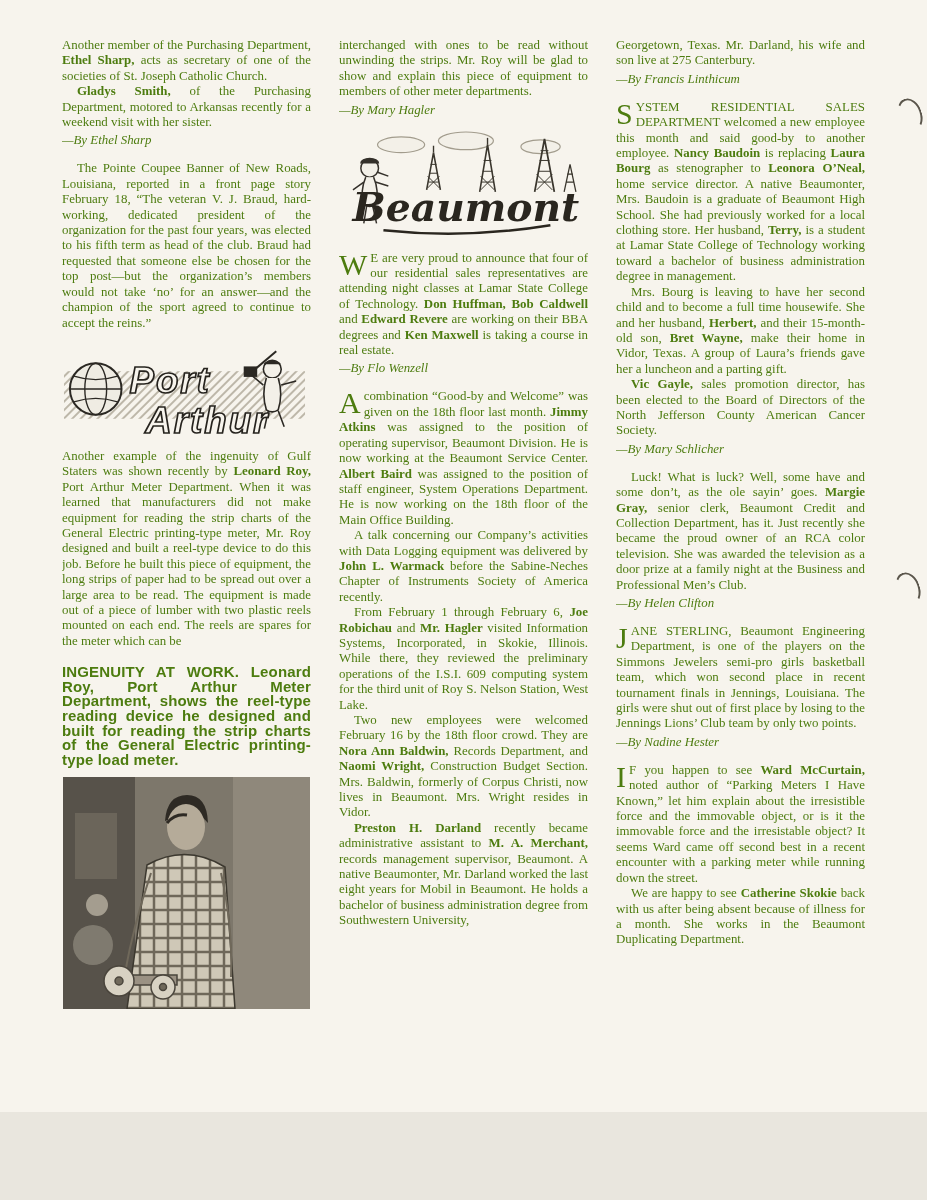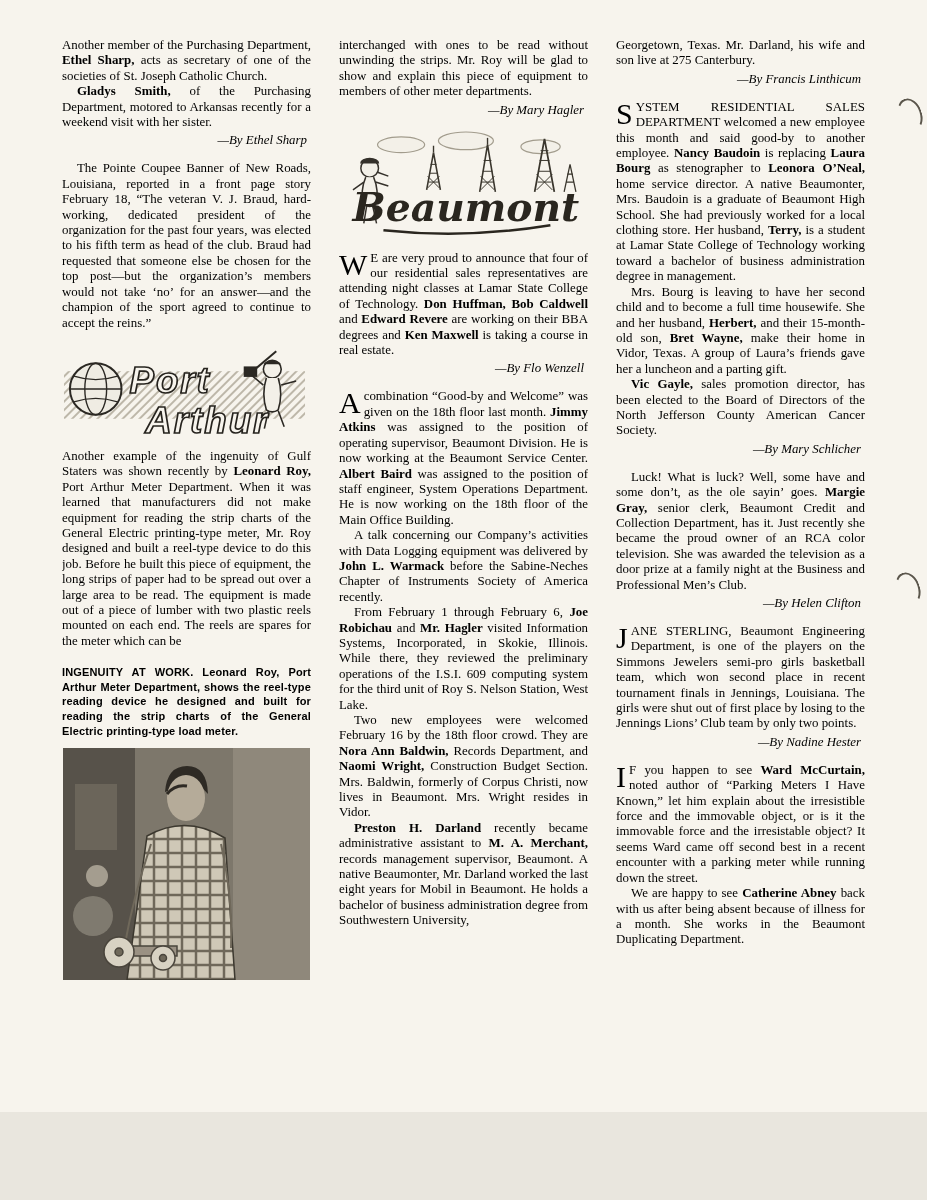--- a/index.html
+++ b/index.html
@@ -3,21 +3,21 @@
 <meta charset="utf-8">
 <style>
   * { box-sizing: border-box; margin: 0; padding: 0; }
   html, body { background: #e9e6de; }
   body { font-family: "Liberation Serif", "DejaVu Serif", serif; }
   .page {
     position: relative;
     width: 927px; height: 1112px;
     margin: 0 auto;
     background: #f7f4ed;
-    color: #000000;
+    color: #4d7c0f;
     overflow: hidden;
     box-shadow: 0 0 6px rgba(0,0,0,.15);
   }
   .columns {
     position: absolute; top: 38px; left: 62px; right: 62px; bottom: 12px;
     display: grid; grid-template-columns: 1fr 1fr 1fr; column-gap: 28px;
   }
   .column { overflow: hidden; }
   .para {
     font-size: 12.9px; line-height: 15.4px;
@@ -26,27 +26,27 @@
   }
   .para.indent { text-indent: 15px; }
   .para b { font-weight: bold; }
   .dropcap {
     float: left; font-size: 30px; line-height: 25px;
     padding: 1px 3px 0 0;
   }
   .byline {
     font-size: 12.9px; line-height: 15px;
     font-style: italic;
-    text-align: right;
+    text-align: left;
     margin: 3px 4px 13px 0;
   }
   .caption {
     font-family: "Liberation Sans", sans-serif;
     font-weight: bold;
-    font-size: 11px; line-height: 14.6px;
+    font-size: 15px; line-height: 14.6px;
     text-align: justify;
     margin: 16px 0 10px 0;
     letter-spacing: .15px;
   }
   .logo { margin: 12px 4px 10px 0; }
   .photo { margin-top: 2px; }
   svg { display: block; }
   .curl {
     position: absolute; width: 24px; height: 34px;
     border: 2.5px solid transparent;
@@ -176,18 +176,18 @@
         <p class="byline">—By Francis Linthicum</p>
         <p class="para"><span class="dropcap">S</span>YSTEM RESIDENTIAL SALES DEPARTMENT welcomed a new employee this month and said good-by to another employee. <b>Nancy Baudoin</b> is replacing <b>Laura Bourg</b> as stenographer to <b>Leonora O’Neal,</b> home service director. A native Beaumonter, Mrs. Baudoin is a graduate of Beaumont High School. She had previously worked for a local clothing store. Her husband, <b>Terry,</b> is a student at Lamar State College of Technology working toward a bachelor of business administration degree in management.</p>
         <p class="para indent">Mrs. Bourg is leaving to have her second child and to become a full time housewife. She and her husband, <b>Herbert,</b> and their 15-month-old son, <b>Bret Wayne,</b> make their home in Vidor, Texas. A group of Laura’s friends gave her a luncheon and a parting gift.</p>
         <p class="para indent"><b>Vic Gayle,</b> sales promotion director, has been elected to the Board of Directors of the North Jefferson County American Cancer Society.</p>
         <p class="byline">—By Mary Schlicher</p>
         <p class="para indent">Luck! What is luck? Well, some have and some don’t, as the ole sayin’ goes. <b>Margie Gray,</b> senior clerk, Beaumont Credit and Collection Department, has it. Just recently she became the proud owner of an RCA color television. She was awarded the television as a door prize at a family night at the Business and Professional Men’s Club.</p>
         <p class="byline">—By Helen Clifton</p>
         <p class="para"><span class="dropcap">J</span>ANE STERLING, Beaumont Engineering Department, is one of the players on the Simmons Jewelers semi-pro girls basketball team, which won second place in recent tournament finals in Jennings, Louisiana. The girls were shut out of first place by losing to the Jennings Lions’ Club team by only two points.</p>
         <p class="byline">—By Nadine Hester</p>
         <p class="para"><span class="dropcap">I</span>F you happen to see <b>Ward McCurtain,</b> noted author of “Parking Meters I Have Known,” let him explain about the irresistible force and the immovable object, or is it the immovable force and the irresistable object? It seems Ward came off second best in a recent encounter with a parking meter while running down the street.</p>
-        <p class="para indent">We are happy to see <b>Catherine Abney</b> back with us after being absent because of illness for a month. She works in the Beaumont Duplicating Department.</p>
+        <p class="para indent">We are happy to see <b>Catherine Skokie</b> back with us after being absent because of illness for a month. She works in the Beaumont Duplicating Department.</p>
       </div>
   </div>
   <div class="curl curl1"></div>
   <div class="curl curl2"></div>
 </div>
 
 </body></html>

